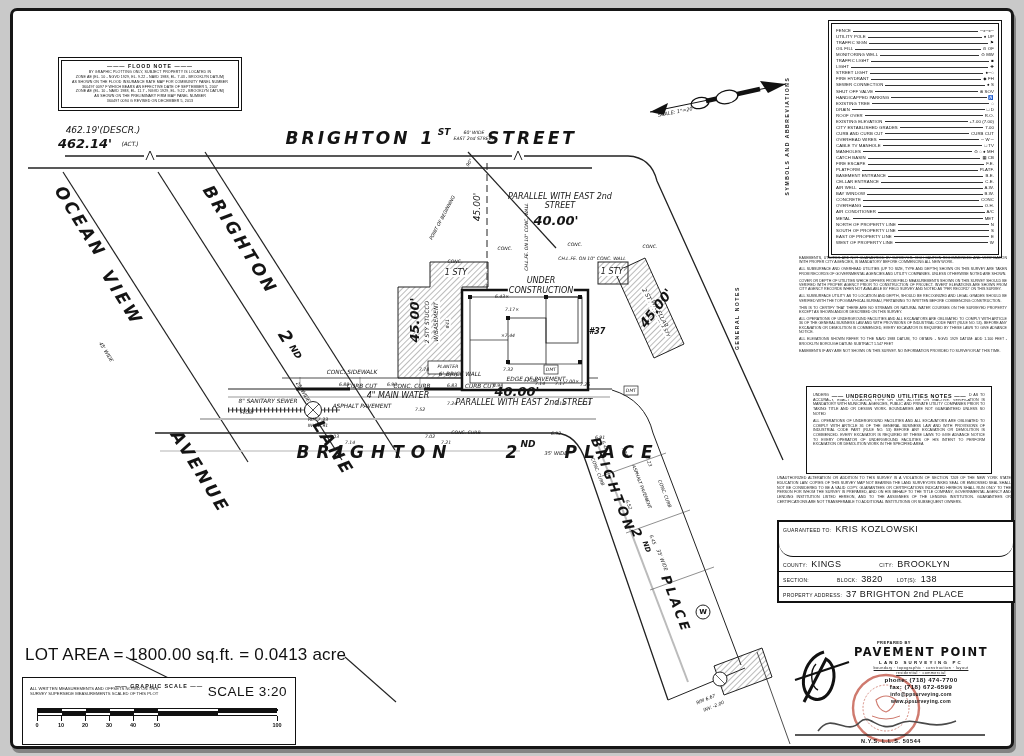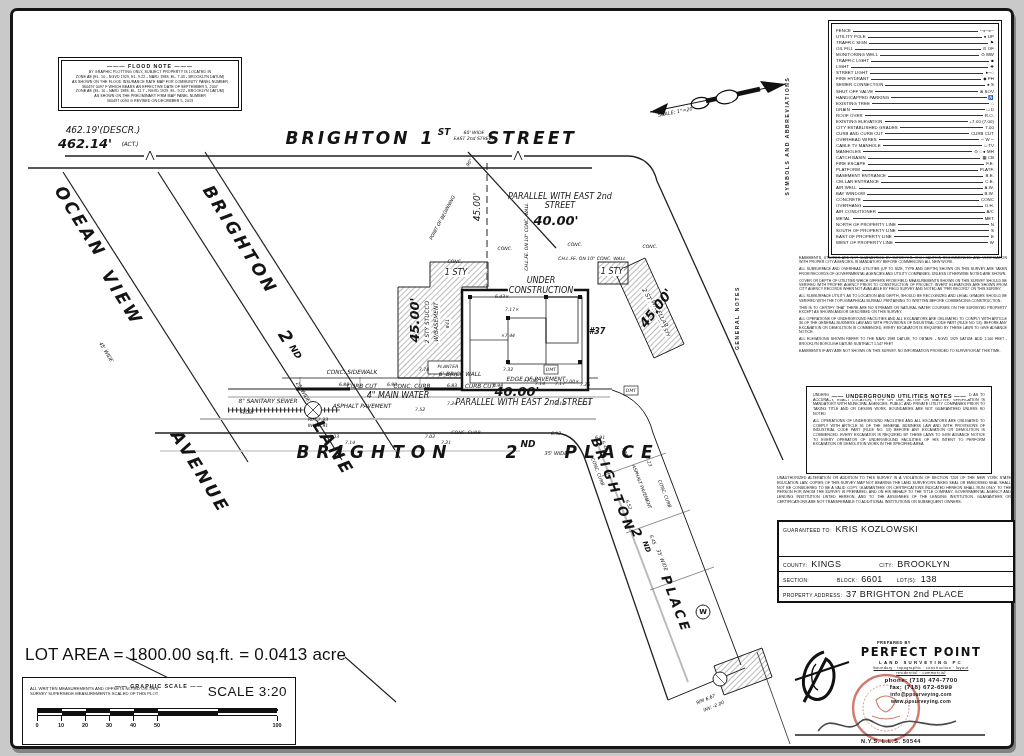--- a/index.html
+++ b/index.html
@@ -56,21 +56,21 @@
   .ubox .utitle span:after{content:" ——";}
   .ubox .ubody{padding:6px 6px 3px;}
   .ubox p{font-size:3.7px;line-height:1.25;margin:0 0 3px;text-align:justify;color:#222;}
   .cert{position:absolute;left:777px;top:476px;width:234px;font-size:3.7px;line-height:1.3;text-align:justify;color:#222;}
   
   .tblock{position:absolute;left:777px;top:520px;width:234px;border:2px solid #111;background:#fff;}
   .trow{border-bottom:1.5px solid #111;display:flex;align-items:baseline;padding:2px 4px;gap:4px;}
   .trow:last-child{border-bottom:none;}
   .trow .k{font-size:5px;letter-spacing:.3px;white-space:nowrap;}
   .trow .v{font-size:9px;letter-spacing:.4px;white-space:nowrap;}
-  .trow.gt{height:30px;}
+  .trow.gt{height:30px;border-radius:14px;}
   .arch-title{position:absolute;left:777px;top:617px;width:234px;text-align:center;
      font-size:16.5px;font-weight:bold;letter-spacing:.5px;}
   .prepared{position:absolute;left:777px;top:640px;width:234px;text-align:center;font-size:4px;font-weight:bold;letter-spacing:.5px;}
   .firm{position:absolute;left:845px;top:645px;width:152px;text-align:center;}
   .firm-name{font-size:11.5px;font-weight:bold;letter-spacing:1.5px;font-family:"DejaVu Sans",sans-serif;}
   .firm-sub{font-size:4.4px;letter-spacing:2.2px;font-weight:bold;margin-top:.5px;}
   .firm-tiny{font-size:3.8px;letter-spacing:.4px;text-decoration:underline;margin-top:1px;color:#222;}
   .firm-ph{font-size:6.2px;font-weight:bold;margin-top:1.5px;letter-spacing:.4px;}
   .firm-fx{font-size:6.2px;font-weight:bold;letter-spacing:.4px;}
   .firm-em{font-size:5px;font-weight:bold;letter-spacing:.3px;margin-top:1px;}
@@ -554,34 +554,34 @@
     </div>
     <div class="trow">
       <span class="k">COUNTY:</span>
       <span class="v">KINGS</span>
       <span class="k" style="margin-left:34px">CITY:</span>
       <span class="v">BROOKLYN</span>
     </div>
     <div class="trow">
       <span class="k">SECTION:</span>
       <span class="k" style="margin-left:24px">BLOCK:</span>
-      <span class="v">6601</span>
+      <span class="v">3820</span>
       <span class="k" style="margin-left:10px">LOT(S):</span>
       <span class="v">138</span>
     </div>
     <div class="trow">
       <span class="k">PROPERTY ADDRESS:</span>
       <span class="v">37 BRIGHTON 2nd PLACE</span>
     </div>
   </div>
 
   <div class="prepared">PREPARED BY</div>
 
   <div class="firm">
-    <div class="firm-name">PERFECT POINT</div>
+    <div class="firm-name">PAVEMENT POINT</div>
     <div class="firm-sub">LAND SURVEYING PC</div>
     <div class="firm-tiny">boundary · topographic · construction · layout</div>
     <div class="firm-tiny">residential · commercial</div>
     <div class="firm-ph">phone: (718) 474-7700</div>
     <div class="firm-fx">fax: (718) 672-6599</div>
     <div class="firm-em">info@ppsurveying.com</div>
     <div class="firm-em">www.ppsurveying.com</div>
   </div>
   <div class="license">N.Y.S.  L.L.S.  50544</div>
 

